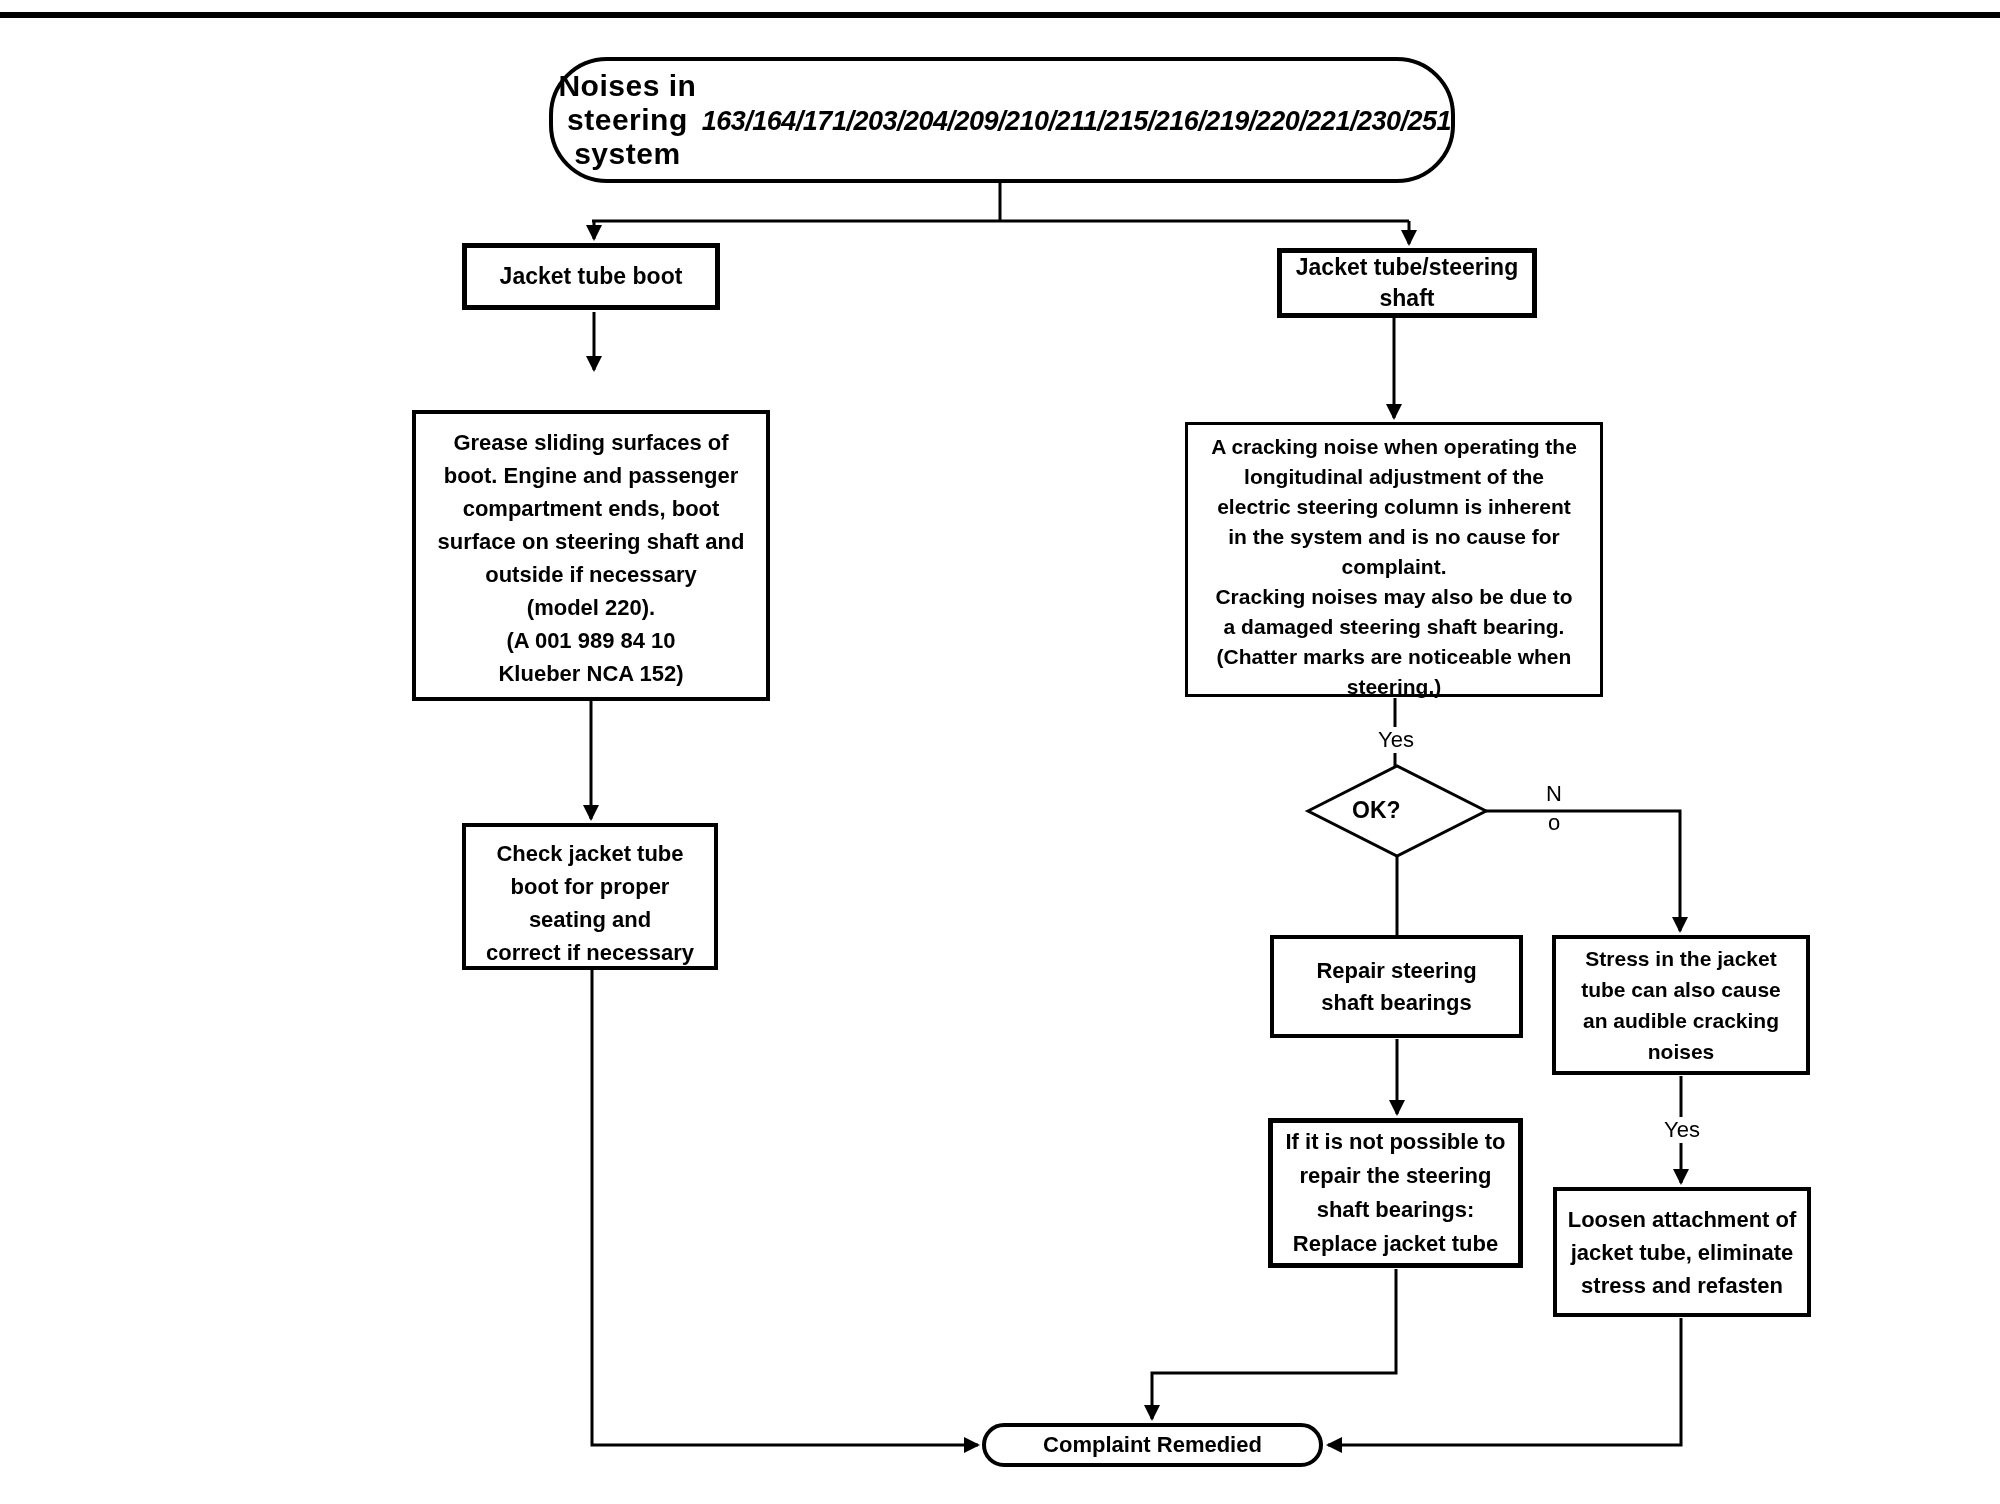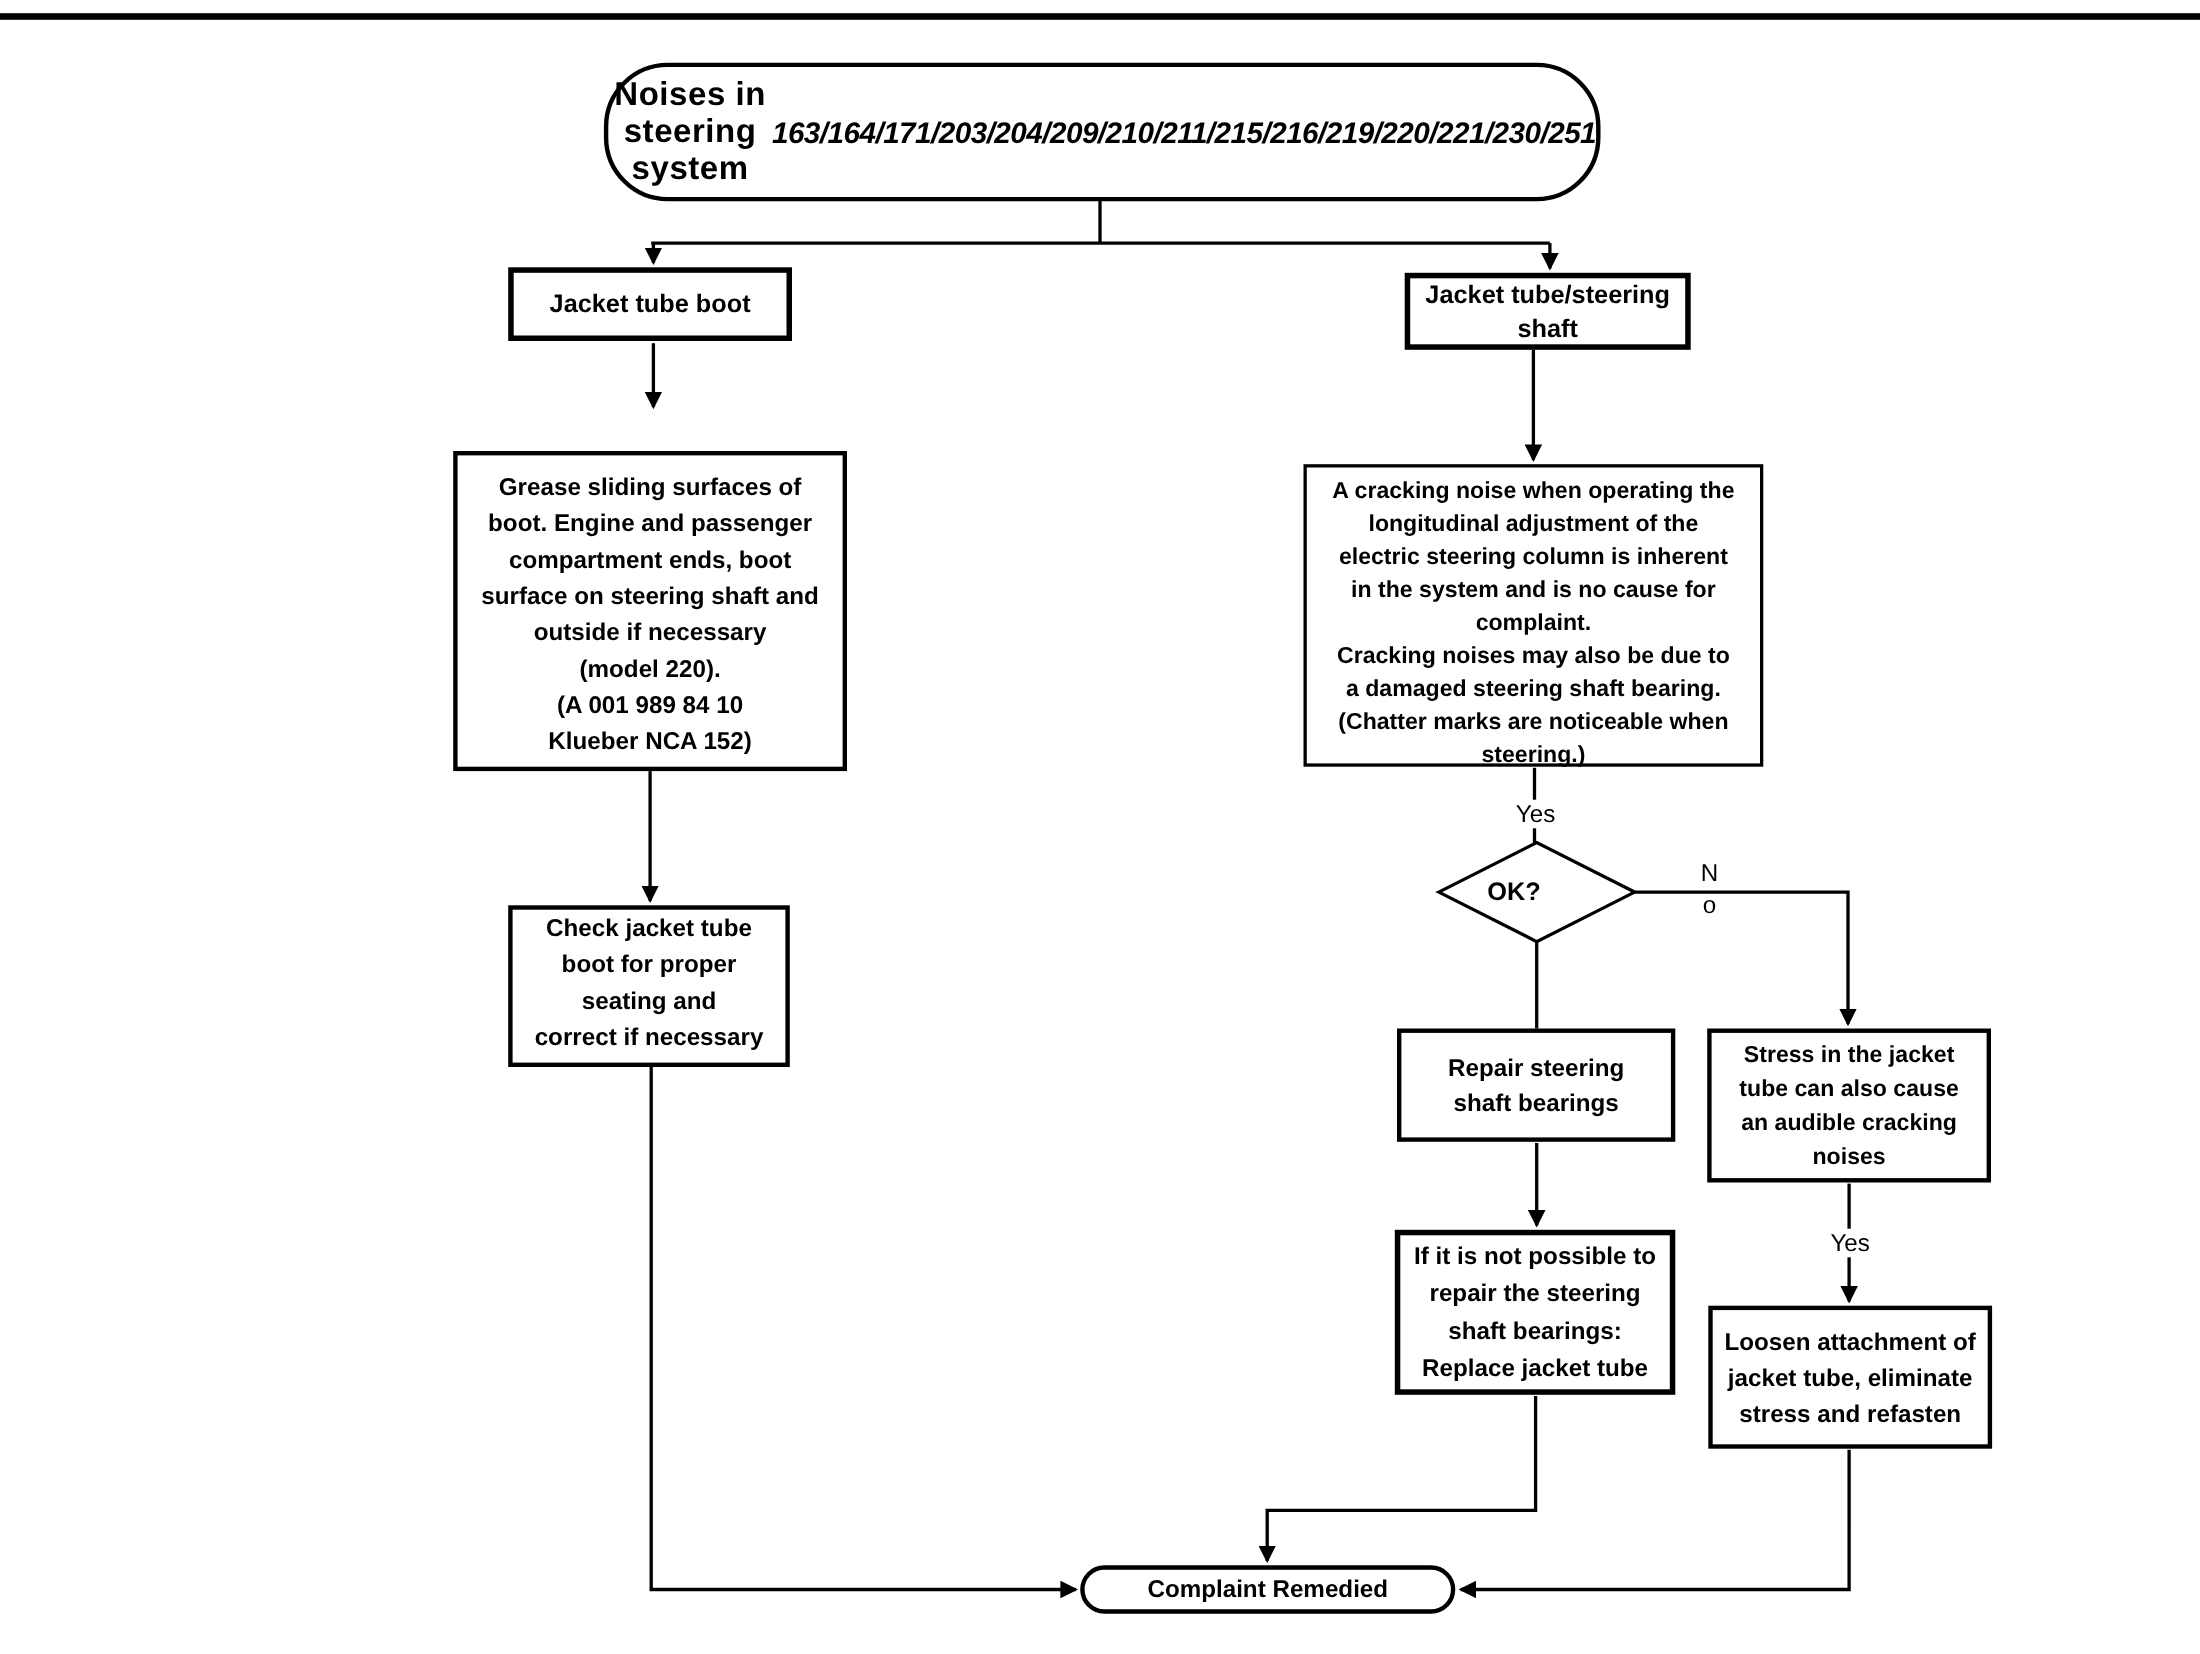--- a/index.html
+++ b/index.html
@@ -17,21 +17,21 @@
   .pill-title{
     left:549px;top:57px;width:906px;height:126px;border-radius:58px;
     display:flex;align-items:center;justify-content:center;
   }
   .pill-title .t1{font-size:30px;font-weight:700;letter-spacing:.5px;}
   .pill-title .t2{font-size:27px;font-weight:700;font-style:italic;letter-spacing:-.5px;margin-top:2px;}
   .b-jboot{left:462px;top:243px;width:258px;height:67px;border-width:5px;font-size:23px;}
   .b-jshaft{left:1277px;top:248px;width:260px;height:70px;border-width:5px;font-size:23px;line-height:31px;}
   .b-grease{left:412px;top:374px;width:358px;height:291px;font-size:22px;line-height:33px;padding-top:12px;margin-top:36px;}
   .b-crack{left:1185px;top:422px;width:418px;height:275px;border-width:3px;font-size:21px;line-height:30px;padding-top:7px;}
-  .b-check{left:462px;top:823px;width:256px;height:147px;font-size:22px;line-height:33px;padding-top:0;}
+  .b-check{left:462px;top:823px;width:256px;height:147px;font-size:22px;line-height:33px;padding-top:10px;}
   .b-repair{left:1270px;top:935px;width:253px;height:103px;font-size:22px;line-height:32px;}
   .b-stress{left:1552px;top:935px;width:258px;height:140px;font-size:21px;line-height:31px;}
   .b-ifnot{left:1268px;top:1118px;width:255px;height:150px;border-width:5px;font-size:22px;line-height:34px;}
   .b-loosen{left:1553px;top:1187px;width:258px;height:130px;font-size:22px;line-height:33px;}
   .pill-end{left:982px;top:1423px;width:341px;height:44px;border-radius:22px;font-size:22px;}
   .edge-label{
     position:absolute;font-weight:400;font-size:22px;text-align:center;
     white-space:pre-line;color:#000;
   }
   .lbl-yes-top{left:1368px;top:727px;width:56px;background:#fff;}

